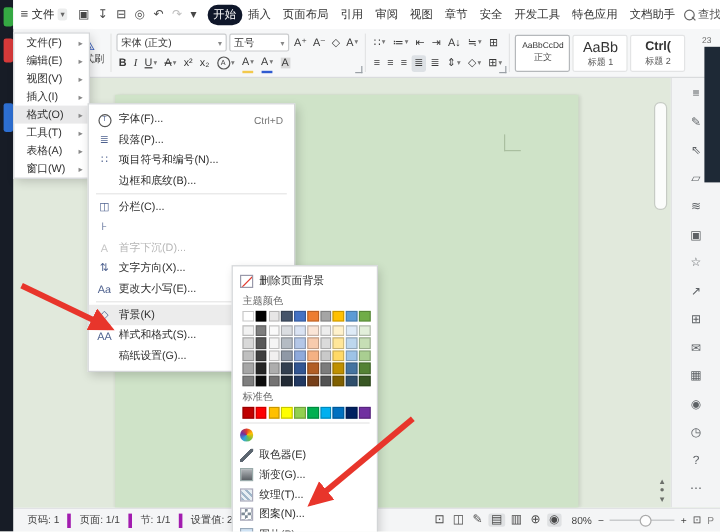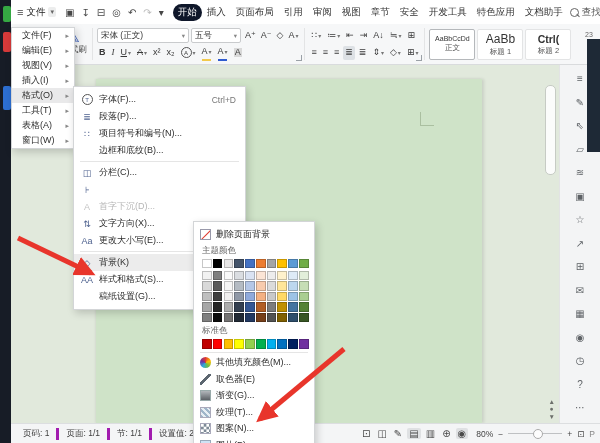--- a/index.html
+++ b/index.html
@@ -552,21 +552,20 @@
         <span class="sw" style="background: rgb(0, 176, 80);"></span>
         <span class="sw" style="background: rgb(0, 176, 240);"></span>
         <span class="sw" style="background: rgb(0, 112, 192);"></span>
         <span class="sw" style="background: rgb(0, 32, 96);"></span>
         <span class="sw" style="background: rgb(112, 48, 160);"></span>
       </div>
     <div class="msep"></div>
     <div id="bg-items">
         <div class="mi">
           <span class="ic ic-colorwheel"></span>
-          <span class="lab">其他填充颜色(M)...</span>
         </div>
         <div class="mi">
           <span class="ic ic-dropper"></span>
           <span class="lab">取色器(E)</span>
         </div>
         <div class="mi">
           <span class="ic ic-gradient"></span>
           <span class="lab">渐变(G)...</span>
         </div>
         <div class="mi">

